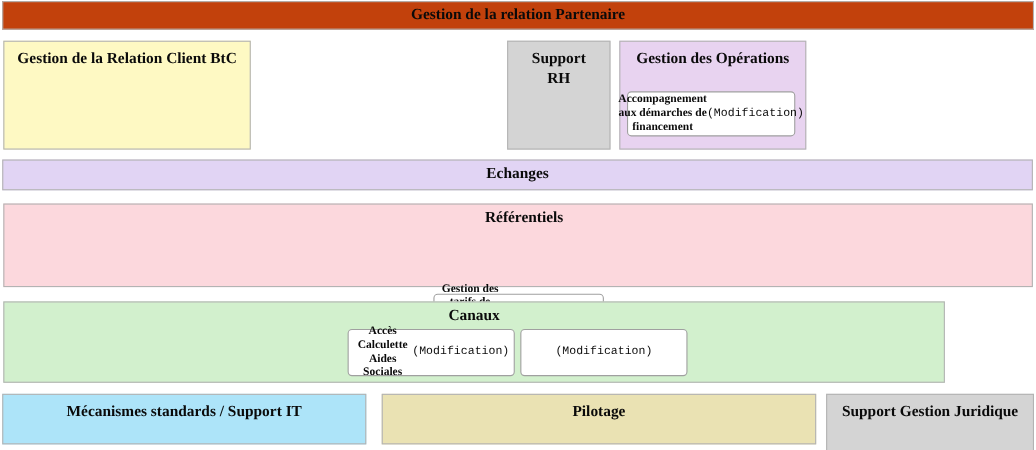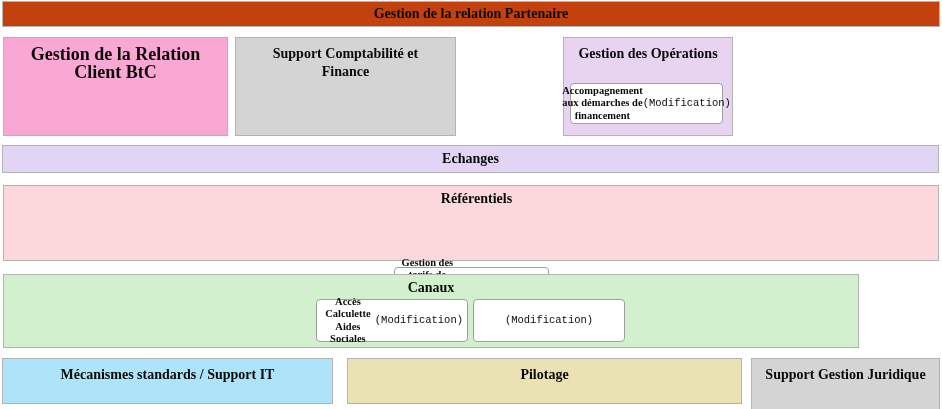--- a/index.html
+++ b/index.html
@@ -7,21 +7,21 @@
     position:relative; width:942px; height:409px;
     background:#ffffff; overflow:hidden;
     font-family:"Liberation Serif", serif; color:#0a0a0a;
   }
   .blk {
     position:absolute; box-sizing:border-box;
     border:1px solid #b3b3b3; text-align:center; font-weight:bold;
   }
   .banner   { left:2px;  top:1px;   width:938px; height:26px; background:#c2410c;
               display:flex; align-items:center; justify-content:center; font-size:14px; }
-  .btc      { left:3px;   top:37px; width:225px; height:99px; background:#f9a8d4; padding:7px 10px 0; font-size:18px; line-height:18px; }
+  .btc      { left:3px;   top:37px; width:225px; height:99px; background:#fef9c3; padding:7px 10px 0; font-size:14px; line-height:18px; }
   .compta   { left:235px; top:37px; width:221px; height:99px; background:#d4d4d4; padding:7px 24px 0; font-size:14px; line-height:18px; }
   .rh       { left:461px; top:37px; width:94px;  height:99px; background:#d4d4d4; padding:7px 14px 0; font-size:14px; line-height:18px; }
   .operations { left:563px; top:37px; width:170px; height:99px; background:#e8d3f0; padding:7px 0 0; font-size:14px; line-height:18px; }
   .conformite { left:743px; top:37px; width:195px; height:99px; background:#d4d4d4; padding:7px 16px 0; font-size:14px; line-height:18px; }
   .echanges { left:2px; top:145px; width:937px; height:28px; background:#e1d4f4;
               display:flex; align-items:center; justify-content:center; font-size:14px; }
   .referentiels { left:3px; top:185px; width:936px; height:76px; background:#fcd8dd; padding-top:5px; font-size:14px;padding-left:11px; }
   .canaux   { left:3px; top:274px; width:856px; height:74px; background:#d2f0cd; padding-top:5px; font-size:14px; }
   .mecanismes { left:2px;   top:358px; width:331px; height:46px; background:#ade4f9; padding-top:8px; font-size:14px; }
   .pilotage   { left:347px; top:358px; width:395px; height:46px; background:#eae2b3; padding-top:8px; font-size:14px; }
@@ -45,24 +45,24 @@
 <div class="stage">
 
   <div class="blk banner">
     <span>Gestion de la relation Partenaire</span>
   </div>
 
   <div class="blk btc">
     <span>Gestion de la Relation Client BtC</span>
   </div>
 
-  <div class="blk compta">
-    <span>Support Comptabilité et Finance</span>
+
+  <div class="blk rh">
+    <span>Support RH</span>
   </div>
-
 
   <div class="blk operations">
     <span>Gestion des Opérations</span>
     <div class="card card-ops">
       <div class="card-name">Accompagnement aux démarches de financement</div>
       <div class="card-tag">(Modification)</div>
     </div>
   </div>
 
 

